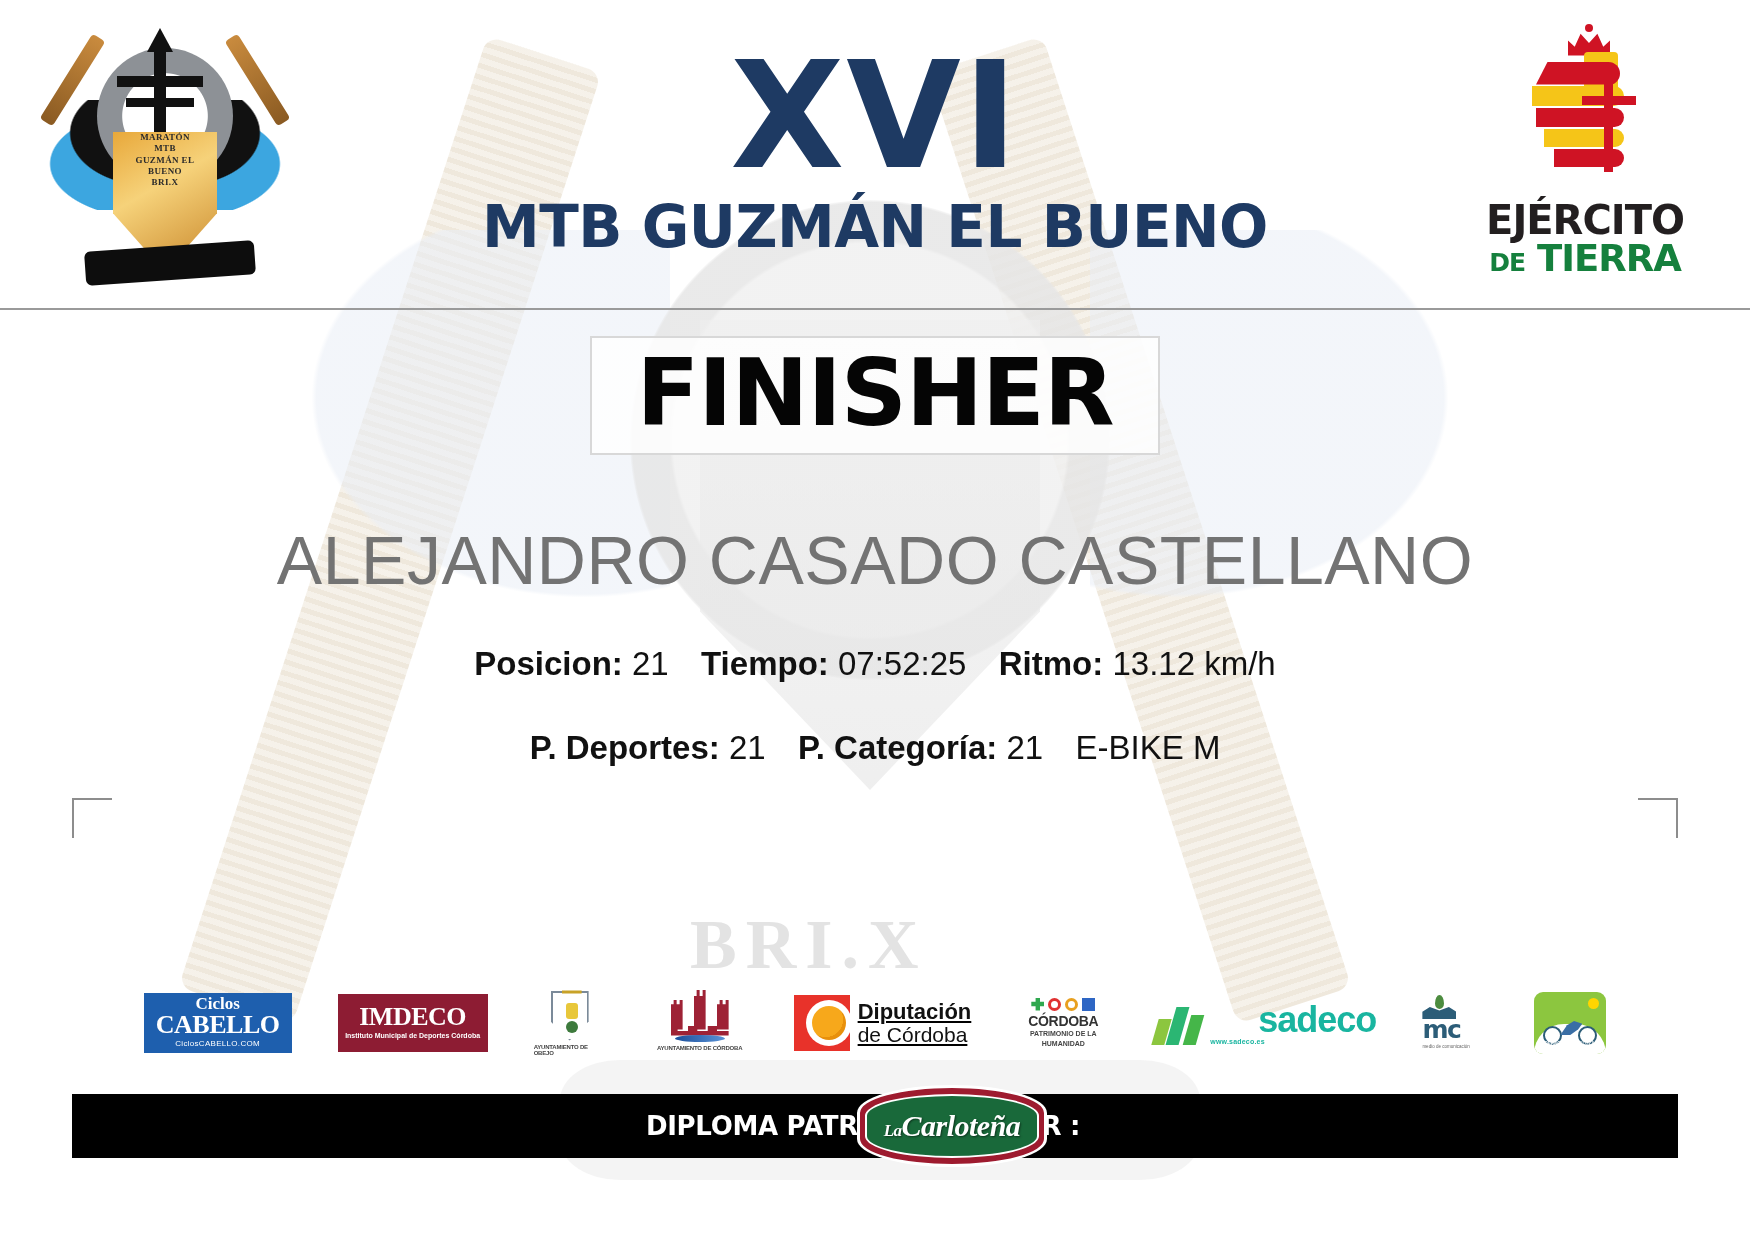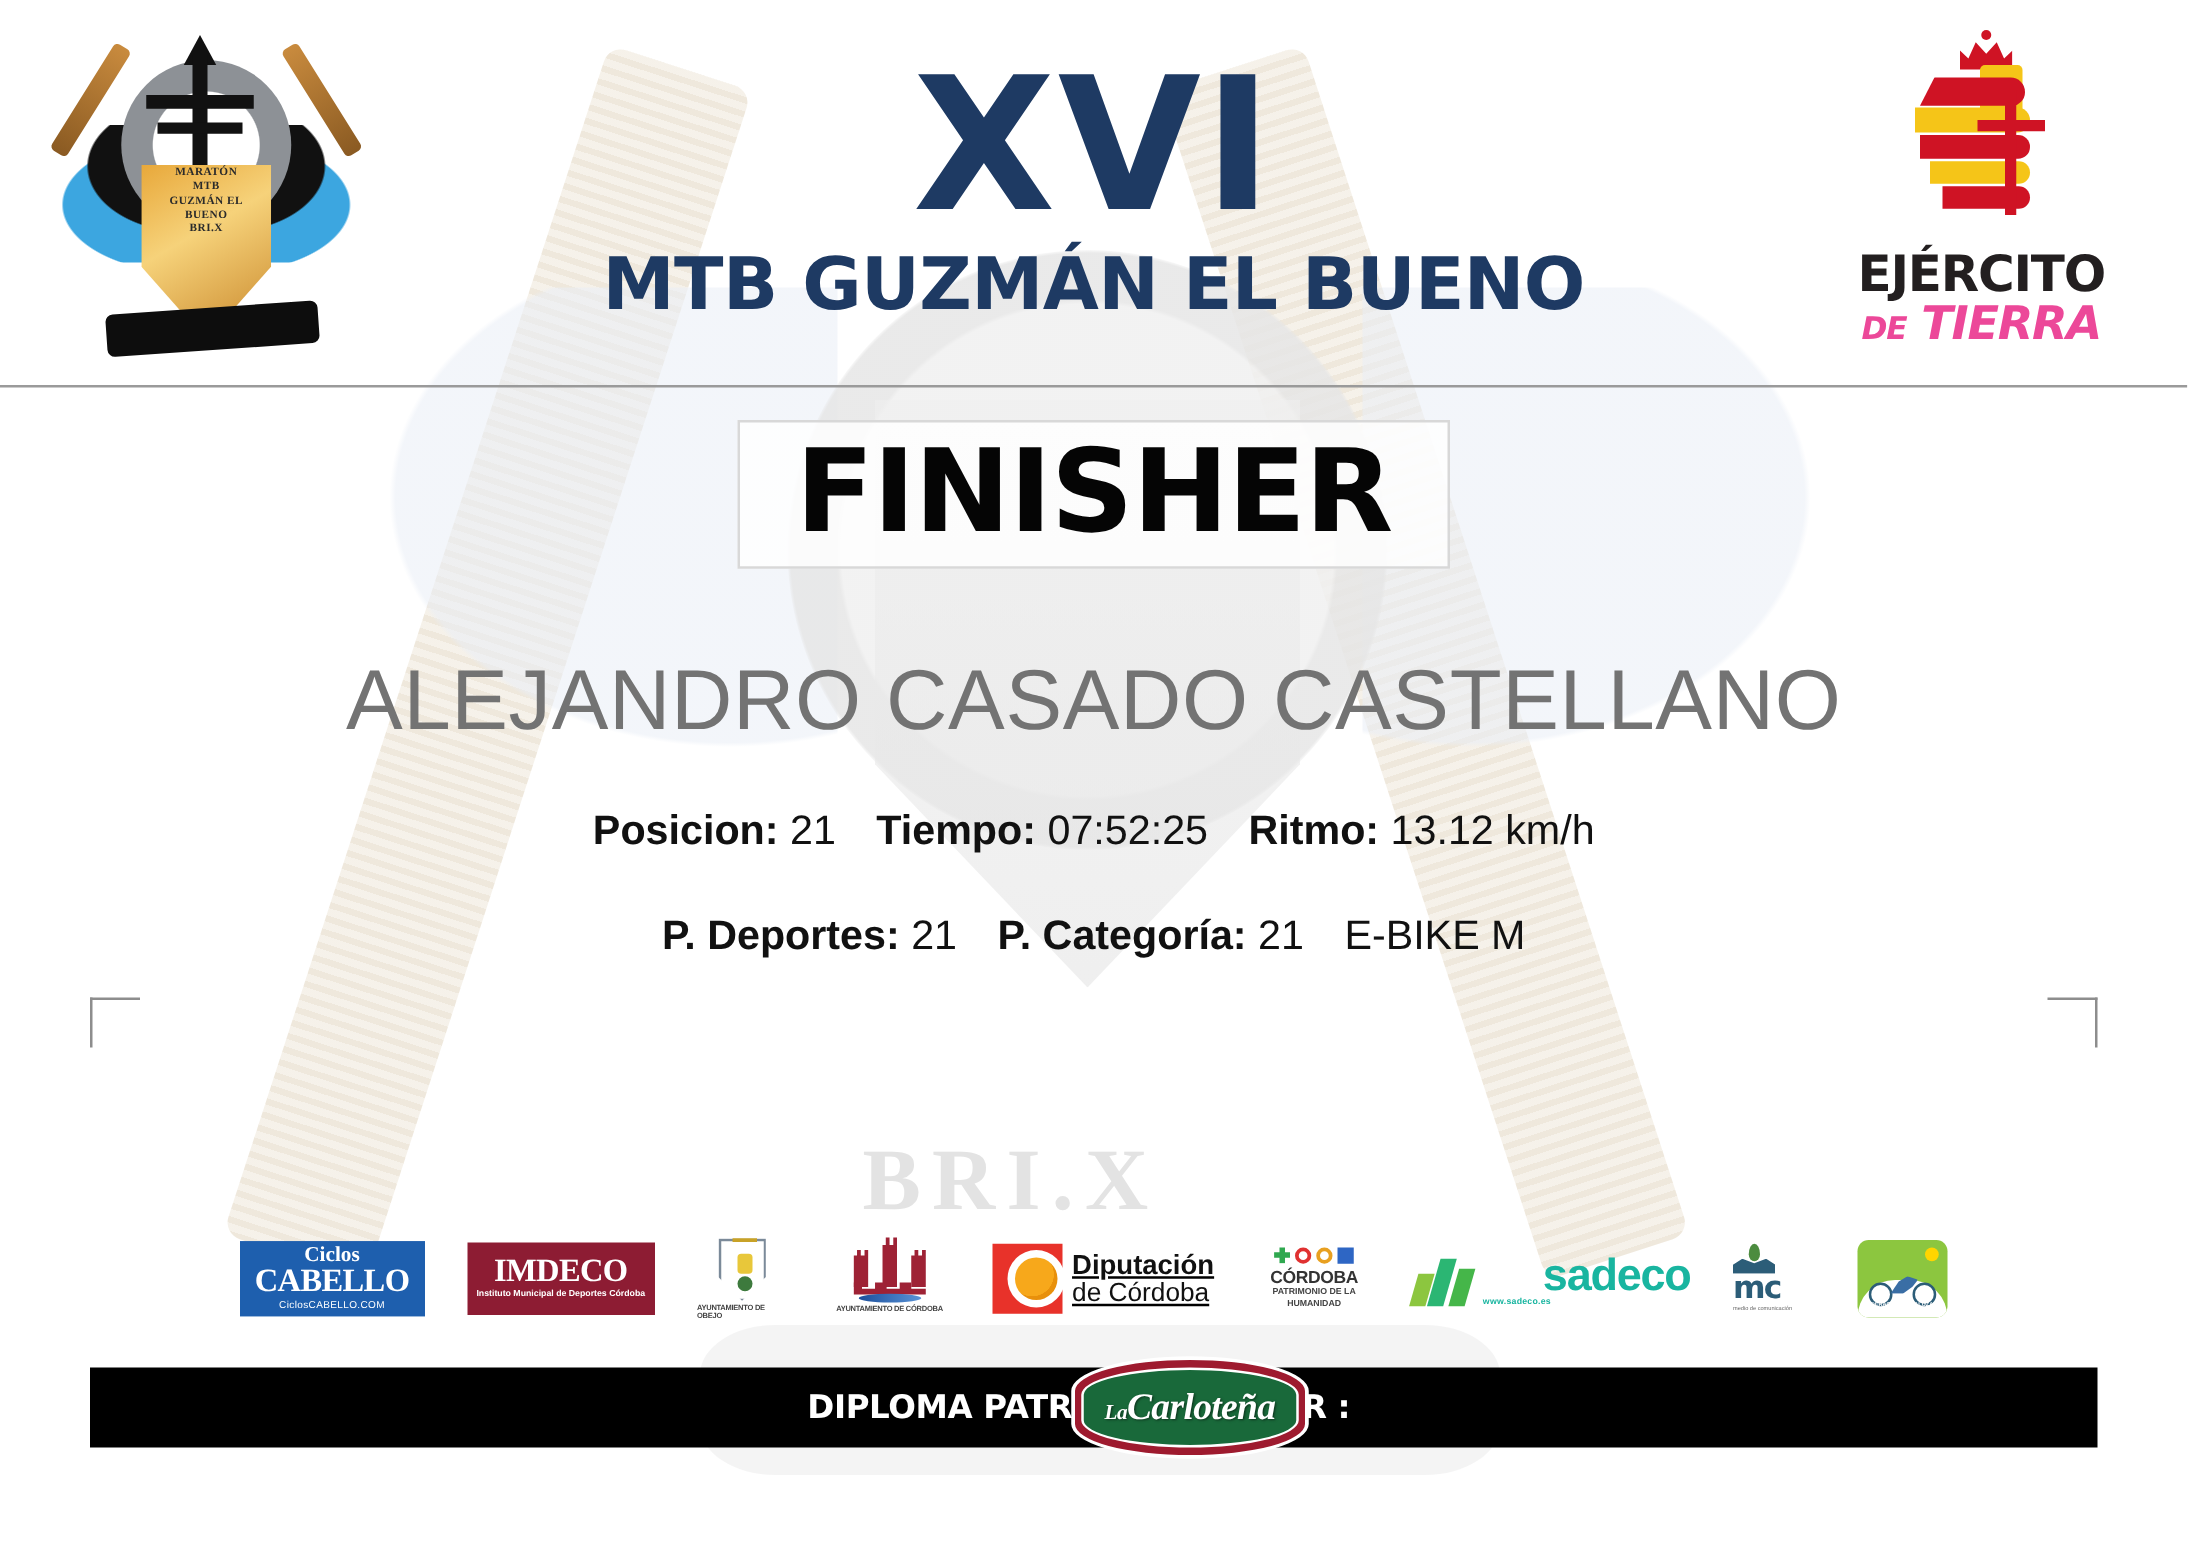--- a/index.html
+++ b/index.html
@@ -78,22 +78,22 @@
      clip-path:polygon(14% 0,100% 0,100% 100%,0 100%); }
   .ae-b2 { left:22px; top:56px;  width:92px; height:20px; background:#f5c518; }
   .ae-b3 { left:26px; top:78px;  width:88px; height:19px; background:#cf1324; }
   .ae-b4 { left:34px; top:99px;  width:80px; height:18px; background:#f5c518; }
   .ae-b5 { left:44px; top:119px; width:70px; height:18px; background:#cf1324; }
   .ae-yellowtop { position:absolute; left:74px; top:22px; width:34px; height:46px; background:#f5c518; border-radius:4px; }
   .ae-swordv { position:absolute; left:94px; top:42px; width:9px; height:100px; background:#cf1324; }
   .ae-swordh { position:absolute; left:72px; top:66px; width:54px; height:9px; background:#cf1324; }
   .army-txt1 { font-size:40px; font-weight:bold; color:#231f20; letter-spacing:-1px; line-height:1;
      font-family:"DejaVu Sans", sans-serif; margin-top:10px; }
-  .army-txt2 { font-size:37px; font-weight:bold; color:#ec4899; letter-spacing:-1px; line-height:1.05;
-     font-family:"DejaVu Sans", sans-serif;font-style:italic; }
+  .army-txt2 { font-size:37px; font-weight:bold; color:#15803d; letter-spacing:-1px; line-height:1.05;
+     font-family:"DejaVu Sans", sans-serif; }
   .army-txt2 .small { font-size:25px; font-weight:bold; }
 
   
   .finisher-wrap { position:relative; z-index:3; display:flex; justify-content:center; margin-top:26px; }
   .finisher-box { border:2px solid #d8d8d8; background:rgba(255,255,255,.82); padding:6px 44px 10px; }
   .finisher-box span { font-size:92px; font-weight:bold; color:#050505; letter-spacing:-1px; line-height:1.08;
      font-family:"DejaVu Sans", sans-serif; }
 
   
   .athlete { position:relative; z-index:3; text-align:center; margin-top:66px; }
@@ -104,21 +104,21 @@
   .stats-row .val { font-weight:normal; }
   .gap { display:inline-block; width:14px; }
 
   
   .crop { position:absolute; z-index:4; width:40px; height:40px; }
   .crop.tl { left:72px;  top:798px; border-left:2px solid #8d8d8d;  border-top:2px solid #8d8d8d; }
   .crop.tr { right:72px; top:798px; border-right:2px solid #8d8d8d; border-top:2px solid #8d8d8d; }
 
   
   .sponsors { position:absolute; z-index:3; left:0; right:0; top:968px; height:110px;
-     display:flex; align-items:center; justify-content:center; gap:34px; }
+     display:flex; align-items:center; justify-content:center; gap:46px; }
   .sp { display:flex; align-items:center; justify-content:center; }
 
   .sp-cabello { width:148px; height:60px; background:#1e5fae; color:#fff; display:flex; flex-direction:column;
      align-items:center; justify-content:center; border:1px solid #1e5fae; }
   .sp-cabello .c1 { font-size:17px; font-weight:bold; line-height:1; font-family:"Liberation Serif", serif; }
   .sp-cabello .c2 { font-size:26px; font-weight:bold; line-height:1; font-family:"Liberation Serif", serif; letter-spacing:-.5px;}
   .sp-cabello .c3 { font-size:8px; line-height:1.6; letter-spacing:.3px; }
 
   .sp-imdeco { width:150px; height:58px; background:#8d1c33; color:#fff; display:flex; flex-direction:column;
      align-items:center; justify-content:center; }

